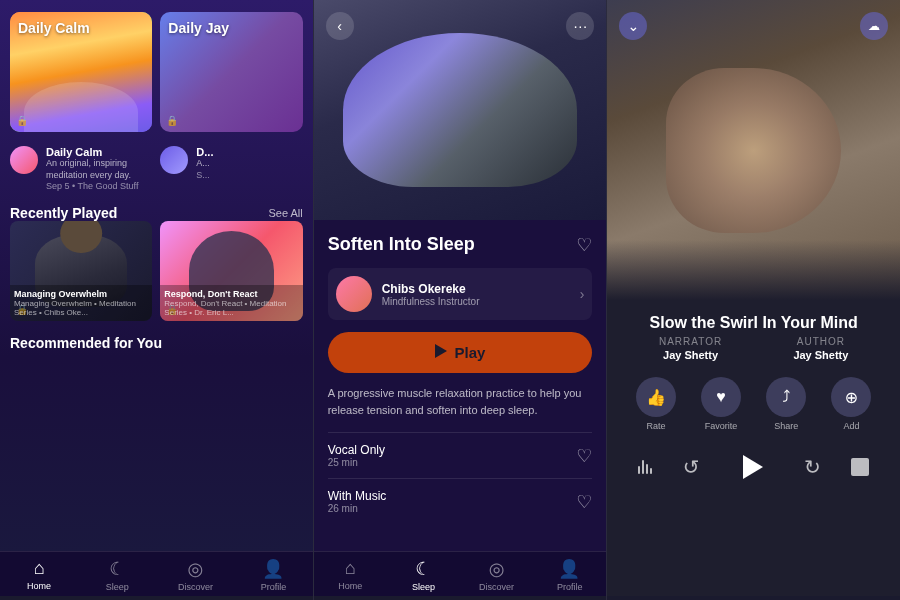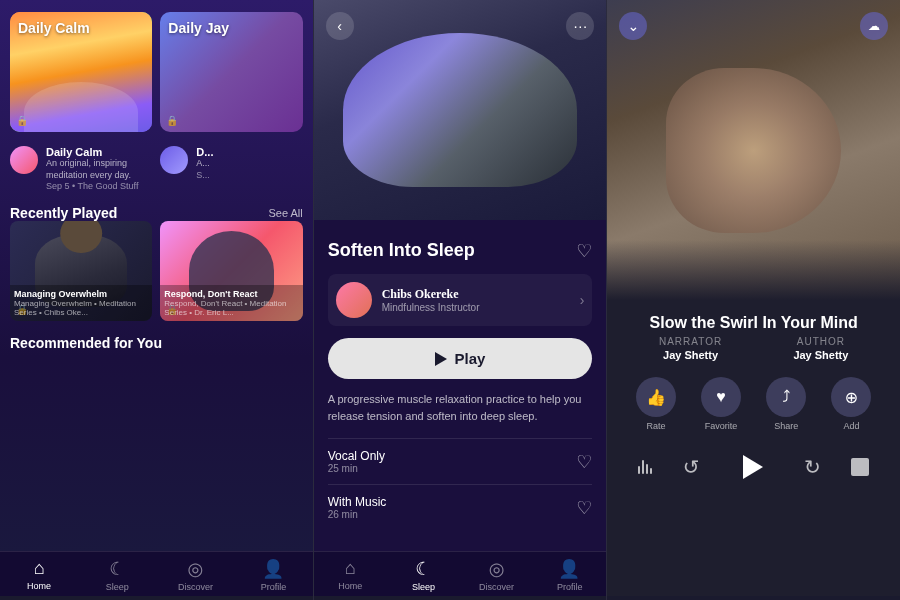--- a/index.html
+++ b/index.html
@@ -266,21 +266,20 @@
     .panel-2-content {
       flex: 1;
       padding: 14px 14px 60px 14px;
       overflow: hidden;
     }
     .session-header {
       display: flex;
       justify-content: space-between;
       align-items: flex-start;
       margin-bottom: 12px;
-      margin-top: 6px;
     }
     .session-title {
       color: white;
       font-size: 18px;
       font-weight: 700;
     }
     .heart-icon {
       color: rgba(255,255,255,0.6);
       font-size: 18px;
       cursor: pointer;
@@ -303,38 +302,36 @@
       background: linear-gradient(135deg, #fd79a8, #e17055);
       flex-shrink: 0;
     }
     .instructor-info {
       flex: 1;
     }
     .instructor-name {
       color: white;
       font-size: 12px;
       font-weight: 600;
-      font-family: Liberation Serif, serif;
     }
     .instructor-role {
       color: rgba(255,255,255,0.55);
       font-size: 10px;
     }
     .chevron-right {
       color: rgba(255,255,255,0.4);
       font-size: 14px;
     }
 
     .play-btn {
       width: 100%;
-      background: #e5e5e5;
+      background: #c2410c;
       border-radius: 30px;
       padding: 12px;
       display: flex;
-      align-items: center;
       justify-content: center;
       gap: 8px;
       margin-bottom: 12px;
       cursor: pointer;
       border: none;
     }
     .play-btn-text {
       font-size: 15px;
       font-weight: 700;
       color: #1a1a2e;

